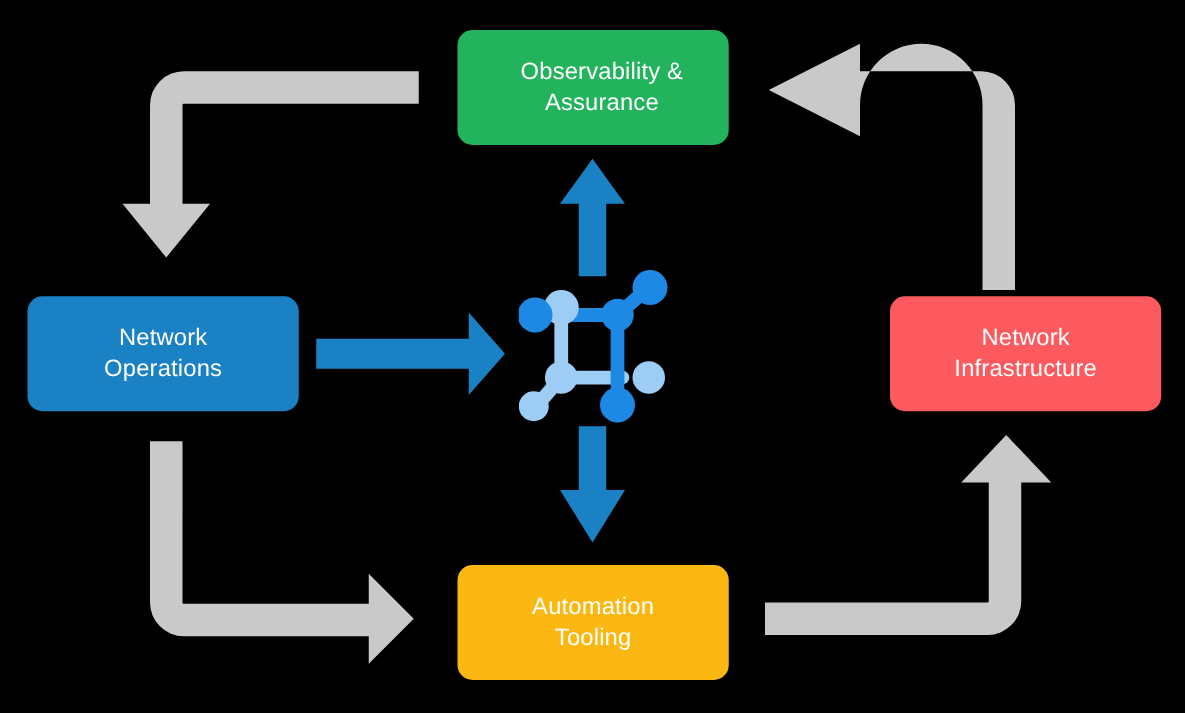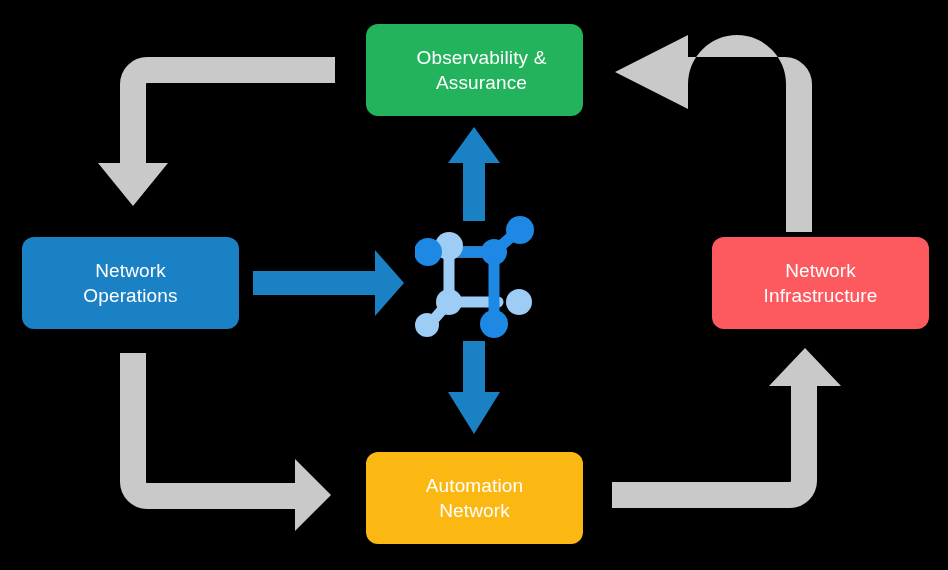--- a/index.html
+++ b/index.html
@@ -71,16 +71,16 @@
 Operations</span>
   </div>
 
   <div class="box" style="left: 712px; top: 237px; width: 217px; height: 92px; background: rgb(253, 90, 95);">
     <span>Network
 Infrastructure</span>
   </div>
 
   <div class="box" style="left: 366px; top: 452px; width: 217px; height: 92px; background: rgb(252, 184, 18);">
     <span>Automation
-Network</span>
+Tooling</span>
   </div>
 
 </div>
 
 </body></html>

